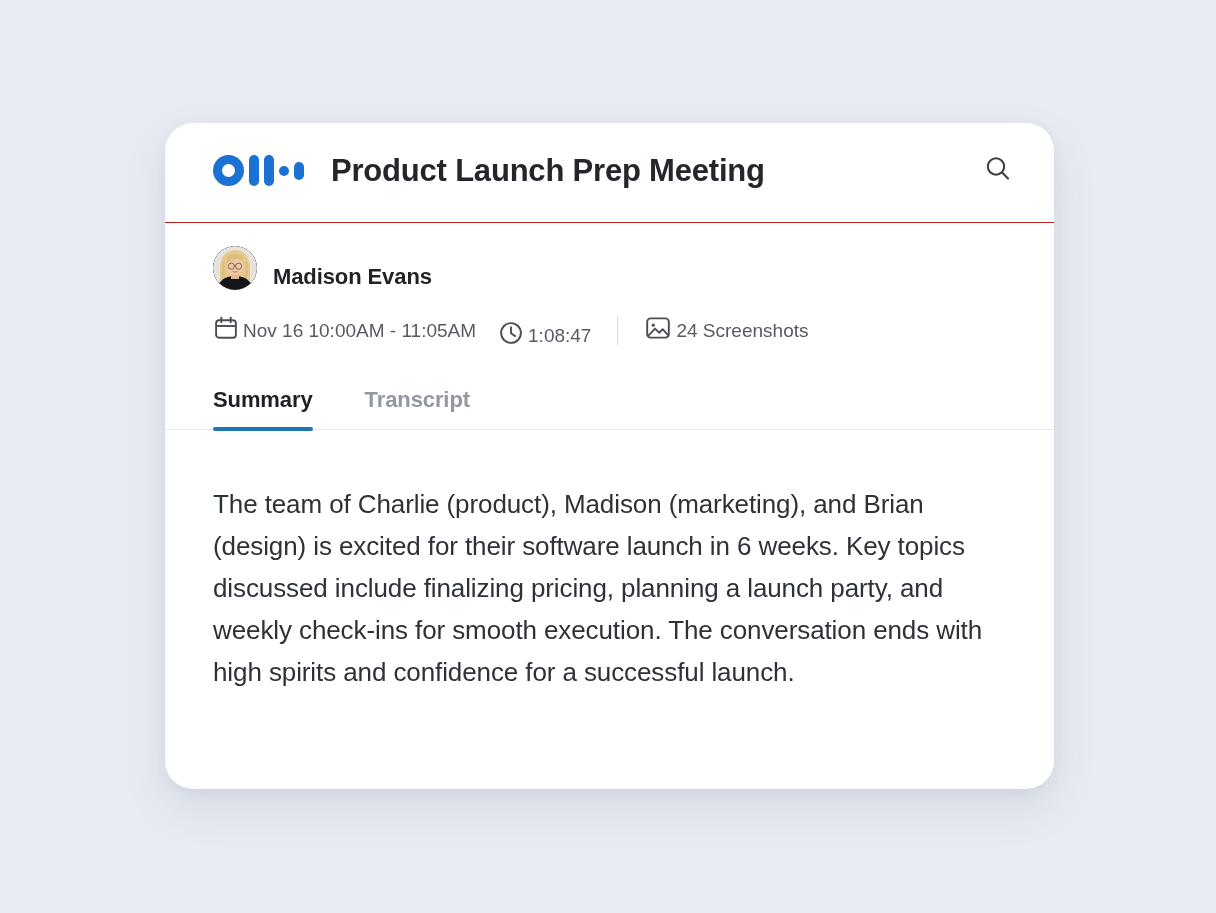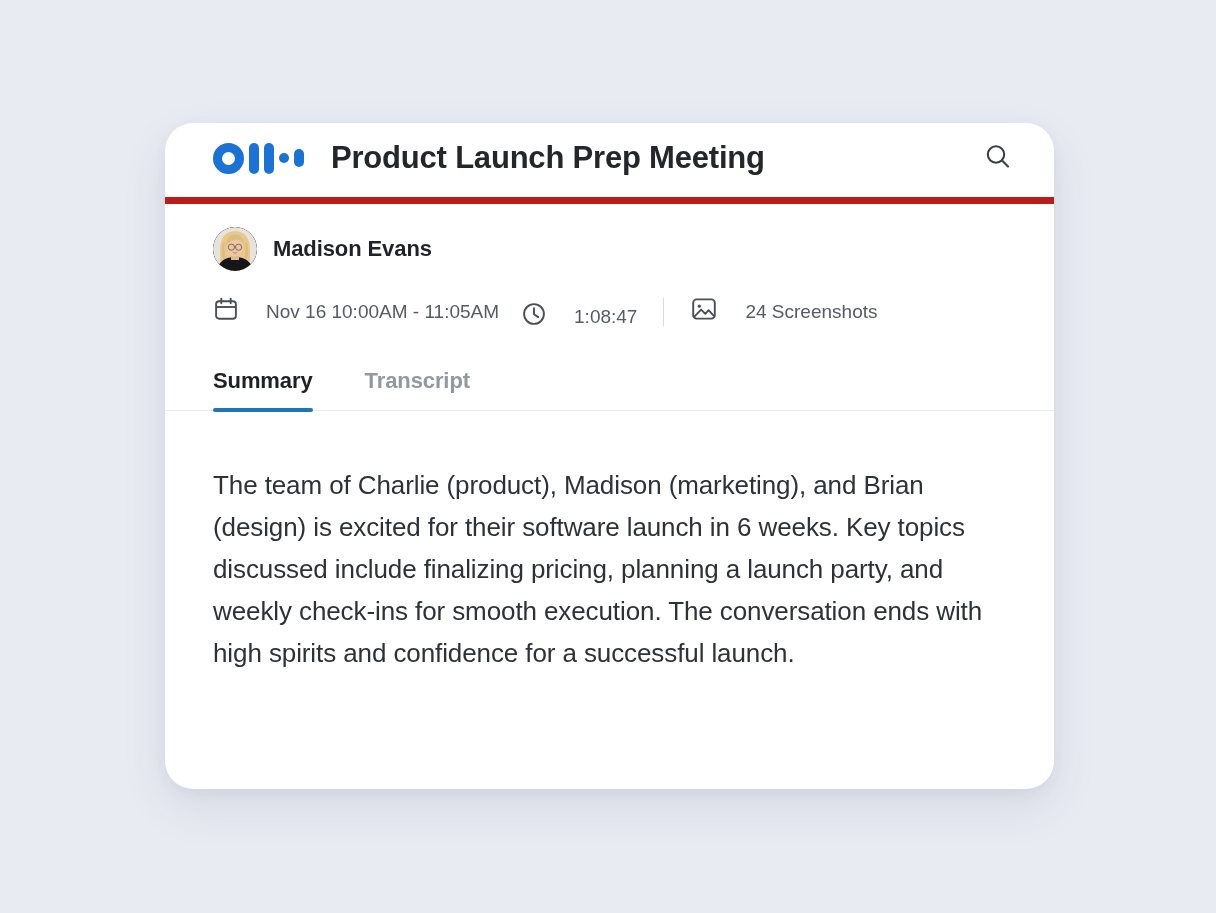--- a/index.html
+++ b/index.html
@@ -31,26 +31,26 @@
     background: #ffffff;
     border-radius: 28px;
     box-shadow: 0 18px 45px rgba(60, 72, 100, 0.10),
                 0 4px 14px rgba(60, 72, 100, 0.06);
     overflow: hidden;
   }
 
   
   .card-header {
     position: relative;
-    height: 81px;
+    height: 100px;
     display: flex;
     align-items: center;
     padding: 0 34px 4px 48px;
     box-sizing: border-box;
-    border-bottom: 7px solid #b91c1c;
+    border-bottom: 1px solid #b91c1c;
   }
 
   .brand-logo {
     display: flex;
     align-items: center;
     gap: 5px;
     flex: 0 0 auto;
     margin-right: 27px;
   }
   .logo-ring {
@@ -96,21 +96,21 @@
     cursor: pointer;
   }
 
   
   .card-body {
     padding: 0 48px;
   }
 
   .speaker-row {
     display: flex;
-    align-items: center;
+    align-items: flex-end;
     gap: 16px;
     padding-top: 23px;
   }
   .avatar {
     width: 44px;
     height: 44px;
     border-radius: 50%;
     overflow: hidden;
     flex: 0 0 auto;
     background: #1b1b1f;
@@ -128,21 +128,21 @@
     display: flex;
     align-items: center;
     margin-top: 20px;
     color: #565b63;
     font-size: 19px;
     white-space: nowrap;
   }
   .meta-item {
     display: flex;
     align-items: center;
-    gap: 27px;
+    gap: 4px;
   }
   .meta-item + .meta-item { margin-left: 22px; margin-top: 10px; }
   .meta-sep {
     width: 1px;
     height: 28px;
     background: #d8dade;
     margin: 0 26px 0 26px;
   }
   .meta-text { line-height: 1; }
 

